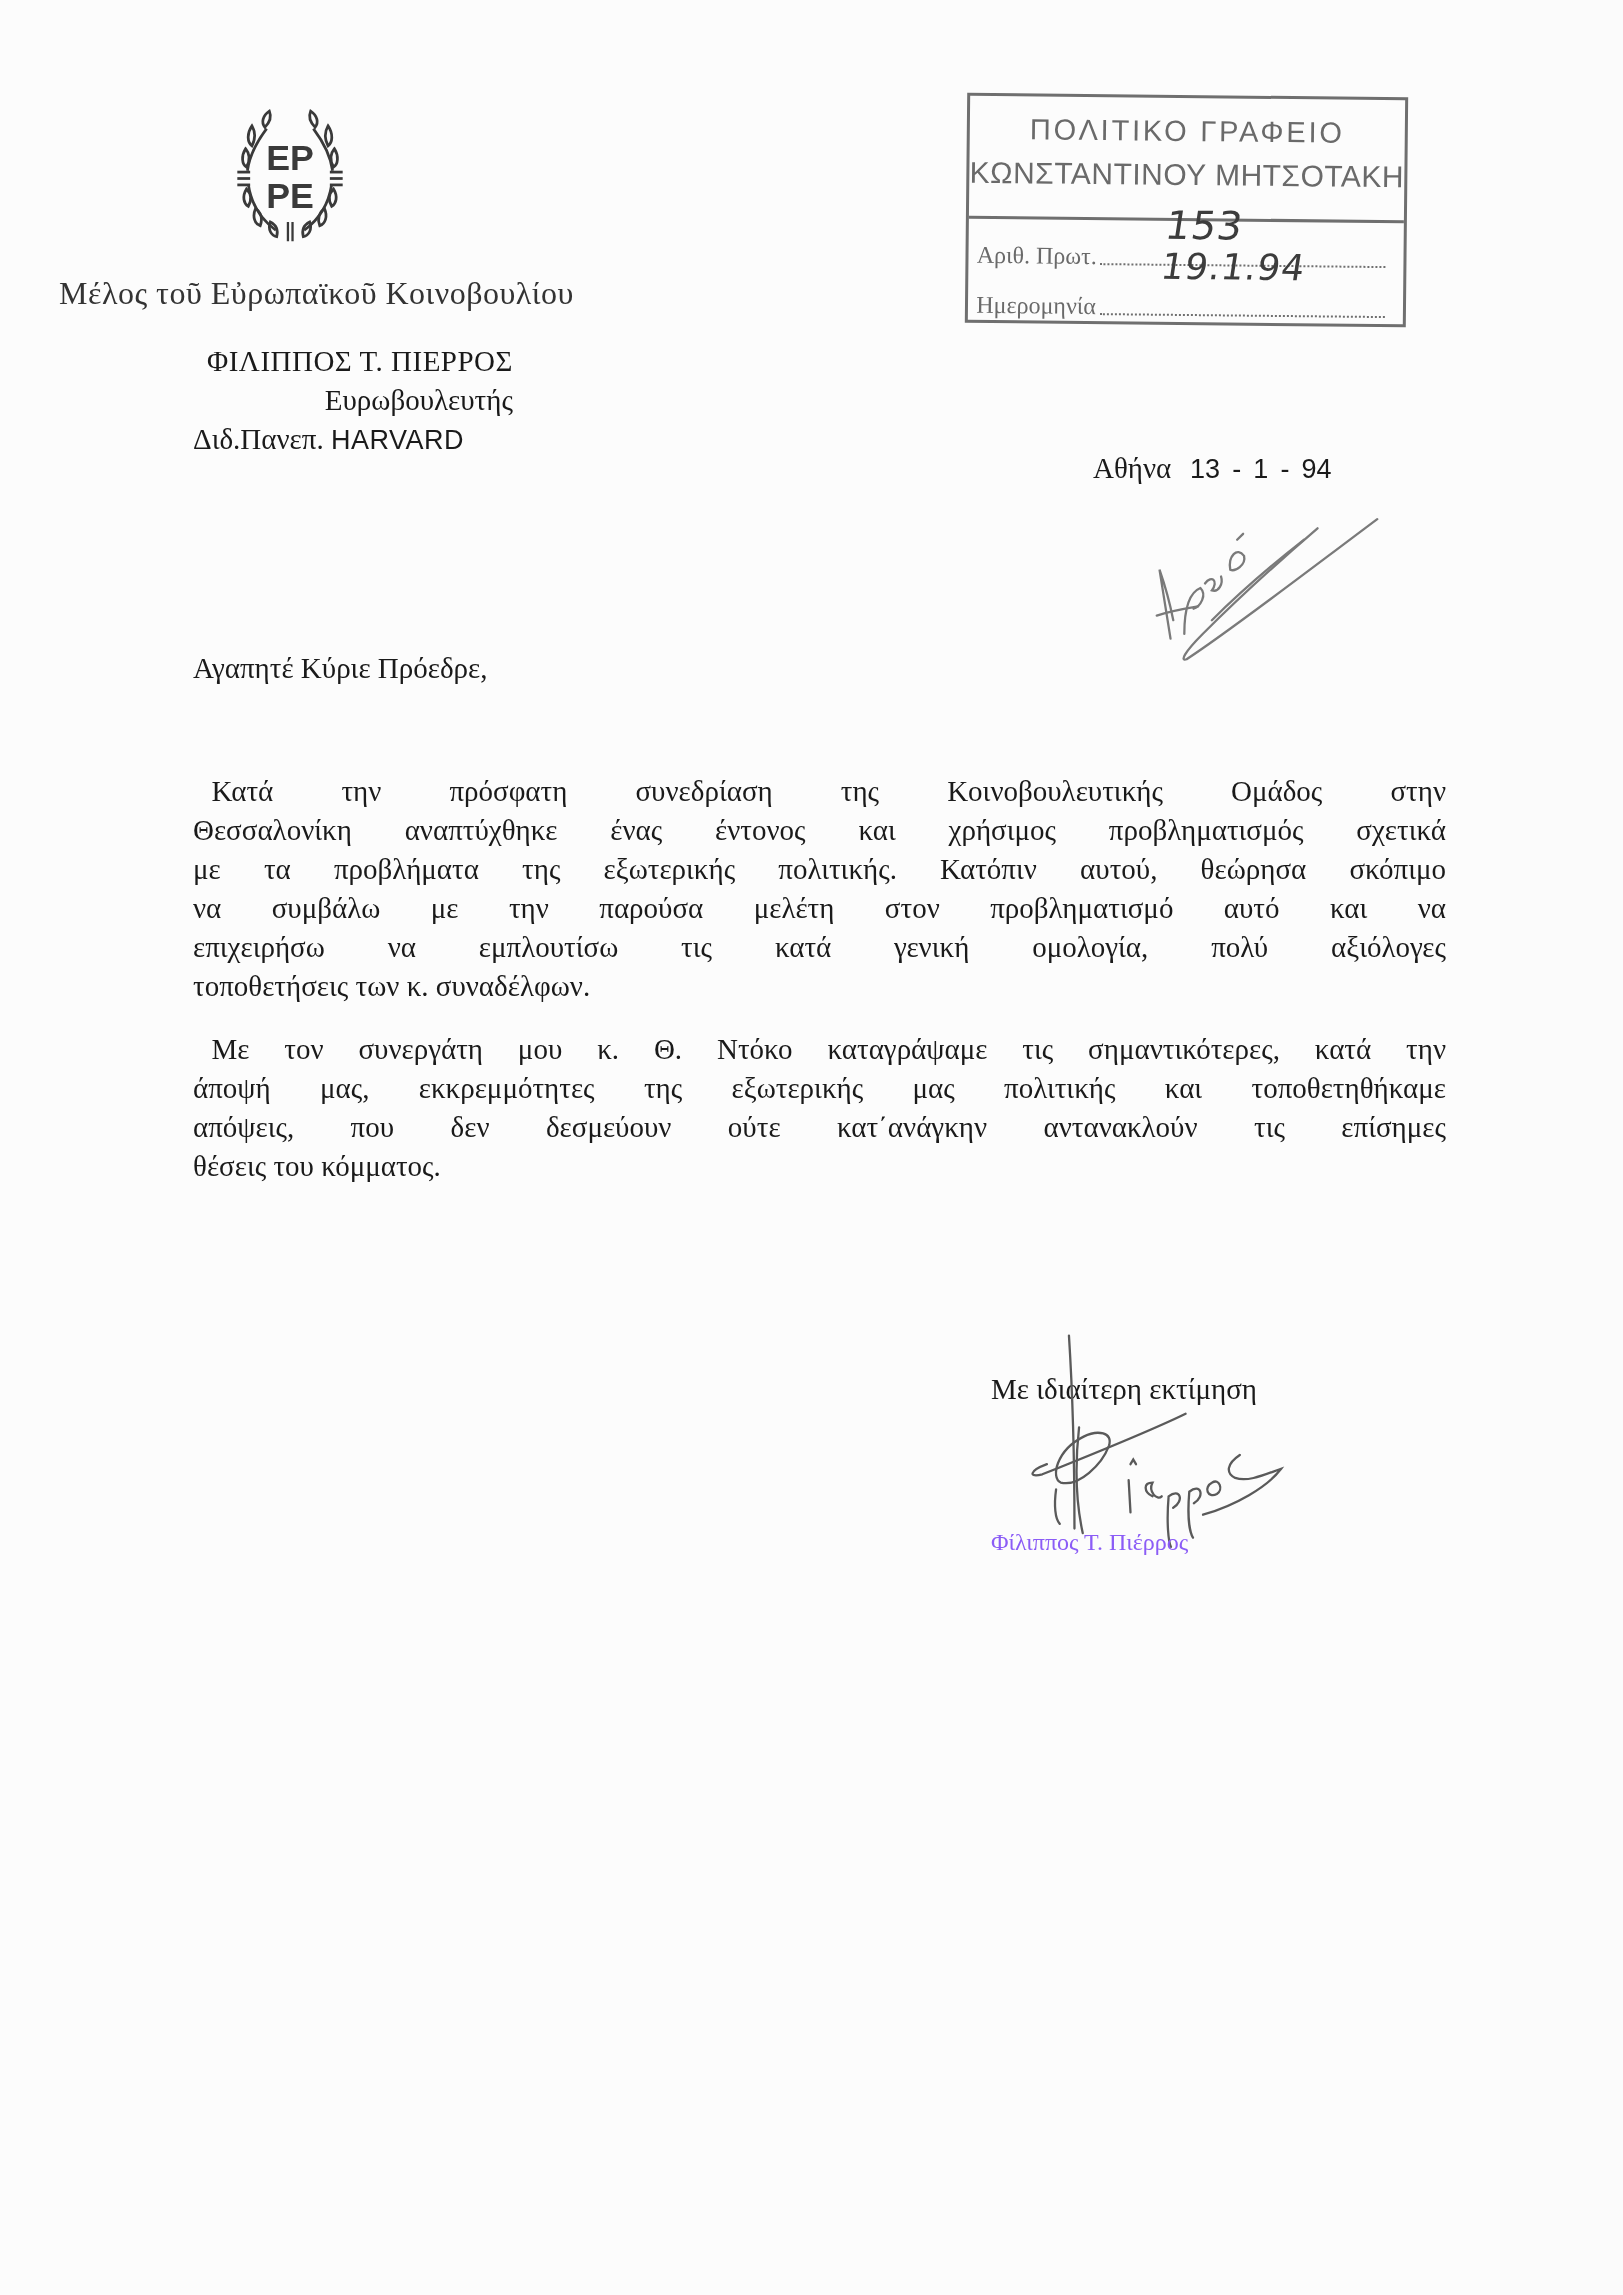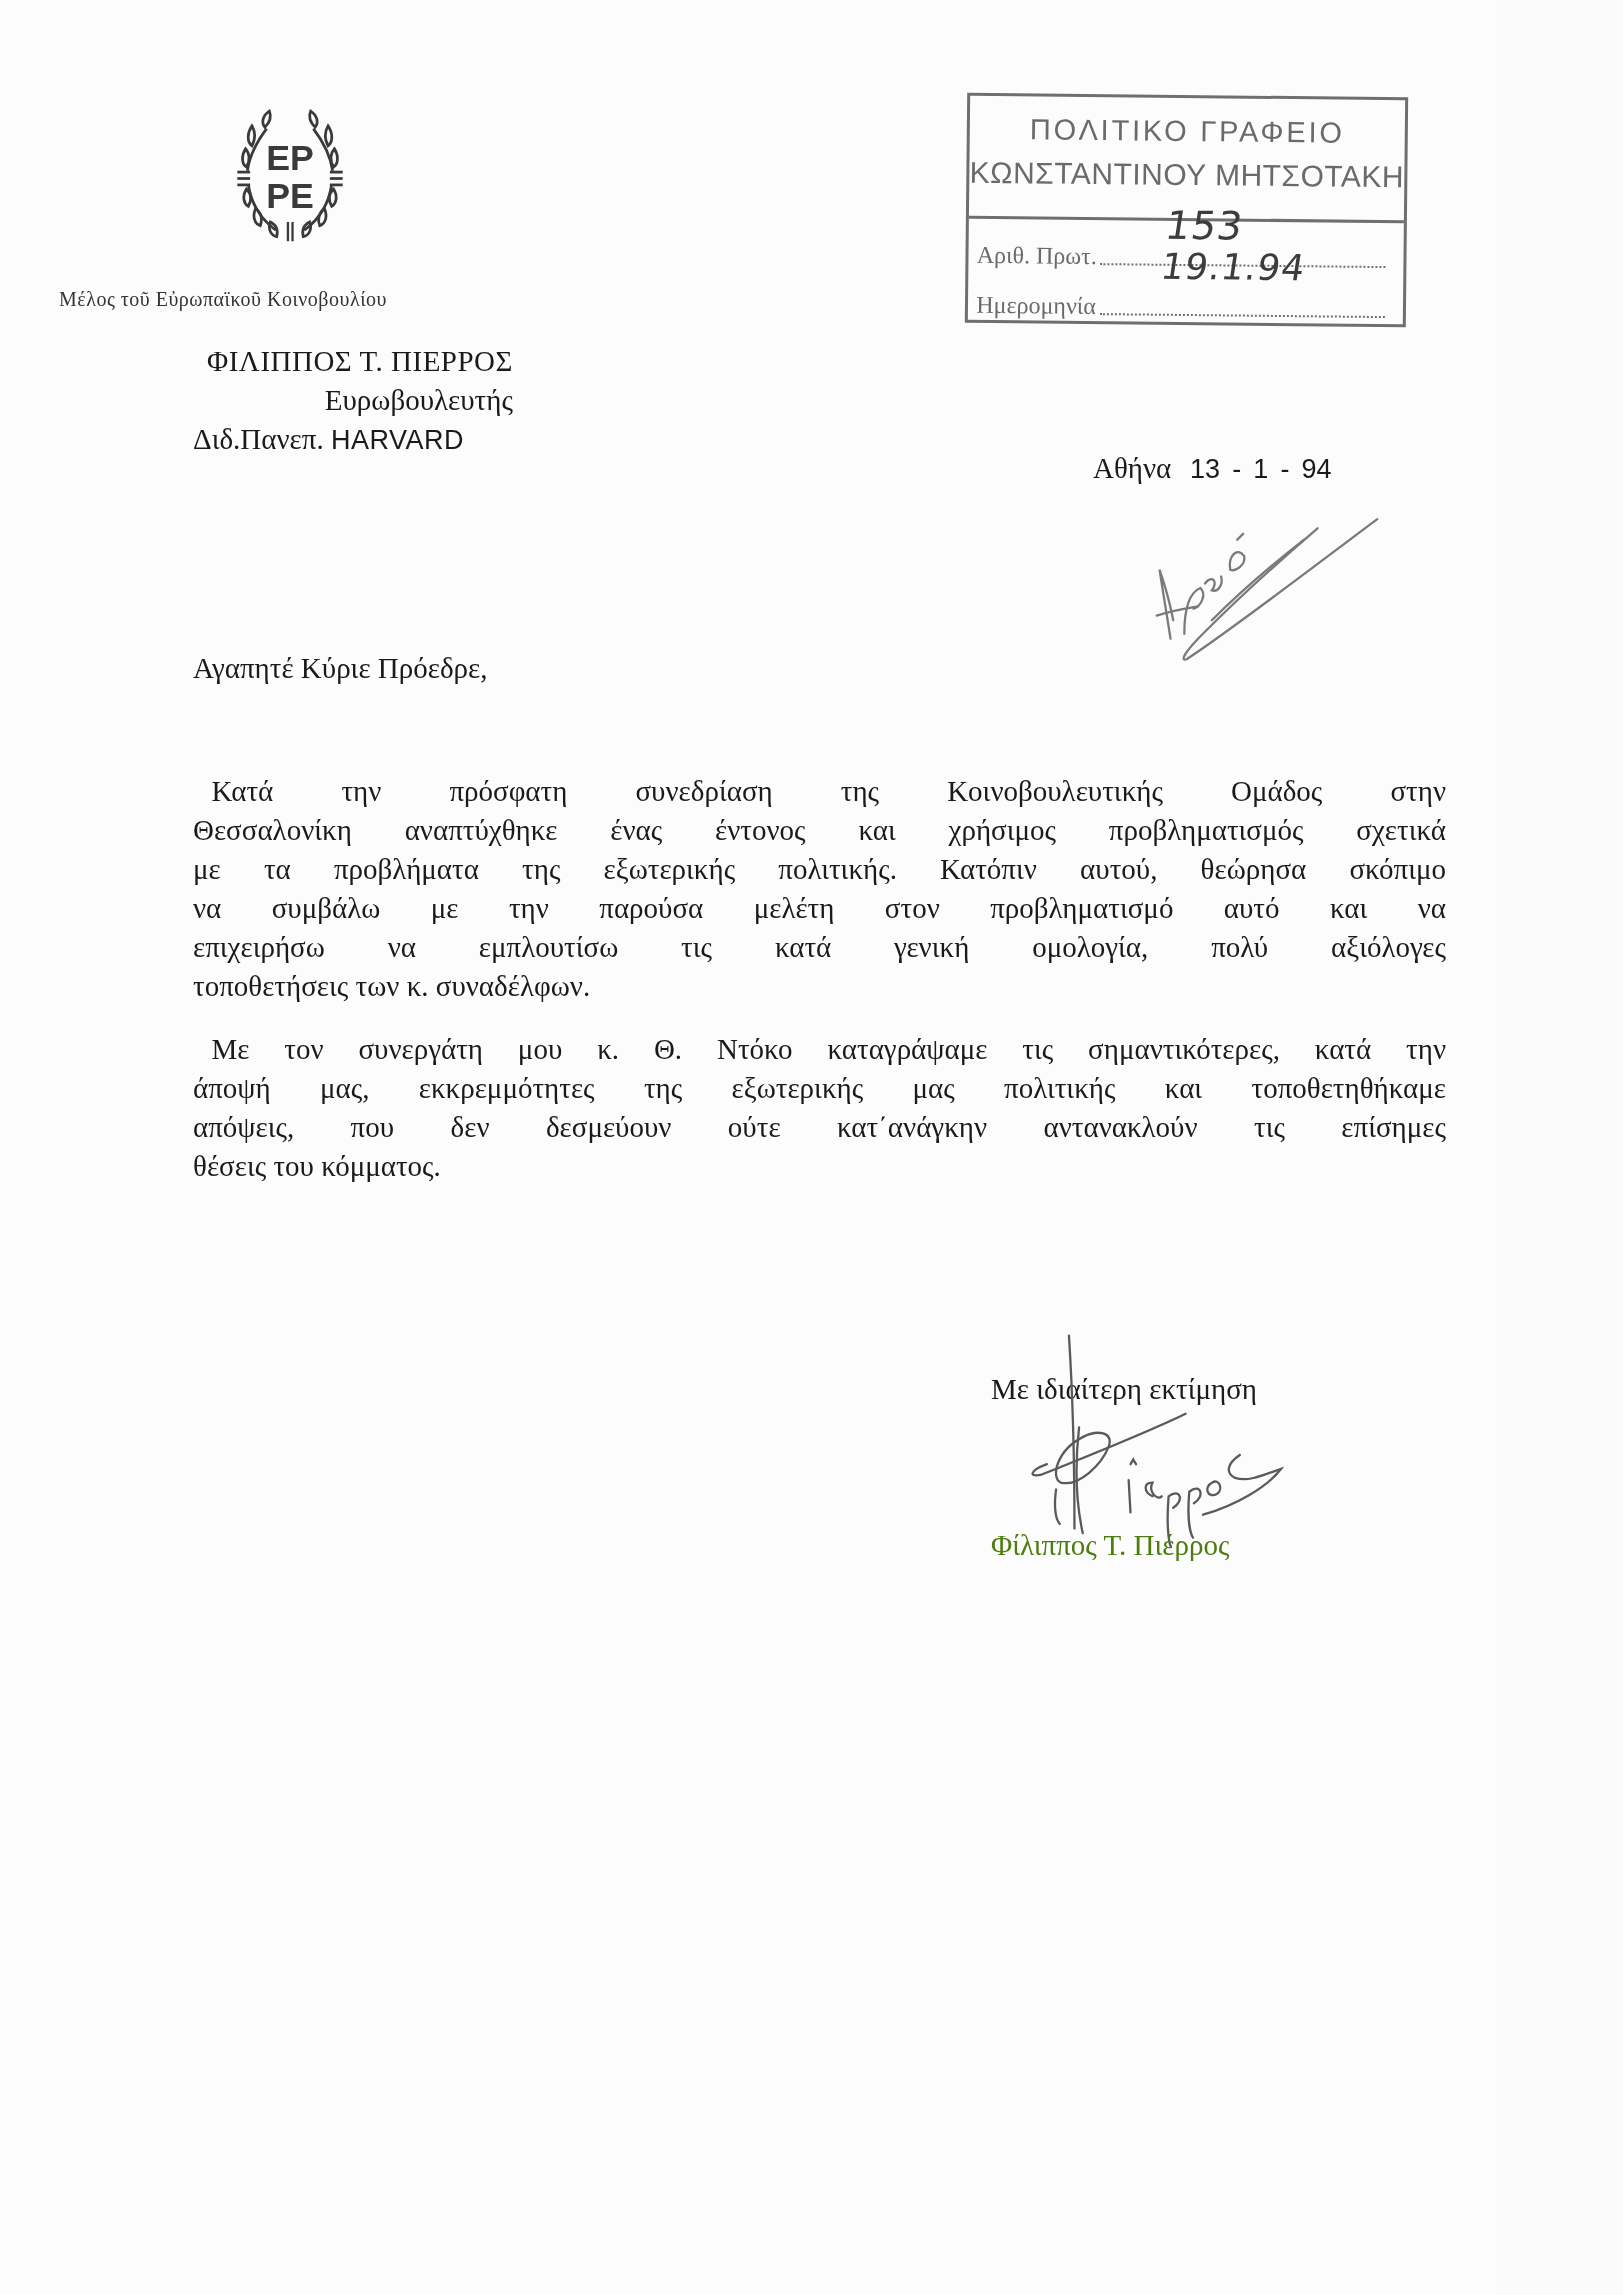--- a/index.html
+++ b/index.html
@@ -29,24 +29,23 @@
       top: 102px;
       width: 142px;
       height: 142px;
     }
     .logo svg { width: 100%; height: 100%; }
     .member-line {
       position: absolute;
       left: 59px;
       top: 275px;
       font-family: "Liberation Serif", serif;
-      font-size: 20px;
+      font-size: 32px;
       letter-spacing: 0.5px;
       color: #333;
-      margin-top: 13px;
     }
     
     .sender {
       position: absolute;
       left: 193px;
       top: 342px;
       font-family: "Liberation Serif", serif;
       font-size: 29px;
       line-height: 39px;
       color: #1a1a1a;
@@ -188,22 +187,22 @@
       top: 1331px;
       width: 331px;
       height: 248px;
     }
     .signature svg { width: 100%; height: 100%; }
     .signer {
       position: absolute;
       left: 991px;
       top: 1529px;
       font-family: "Liberation Serif", serif;
-      font-size: 29px;
-      color: #4d7c0f;
+      font-size: 24px;
+      color: #8b5cf6;
       white-space: nowrap;
     }
   </style>
 </head>
 <body>
 
 <div class="page">
 
   <div class="logo">
     <svg viewBox="0 0 310 310">

